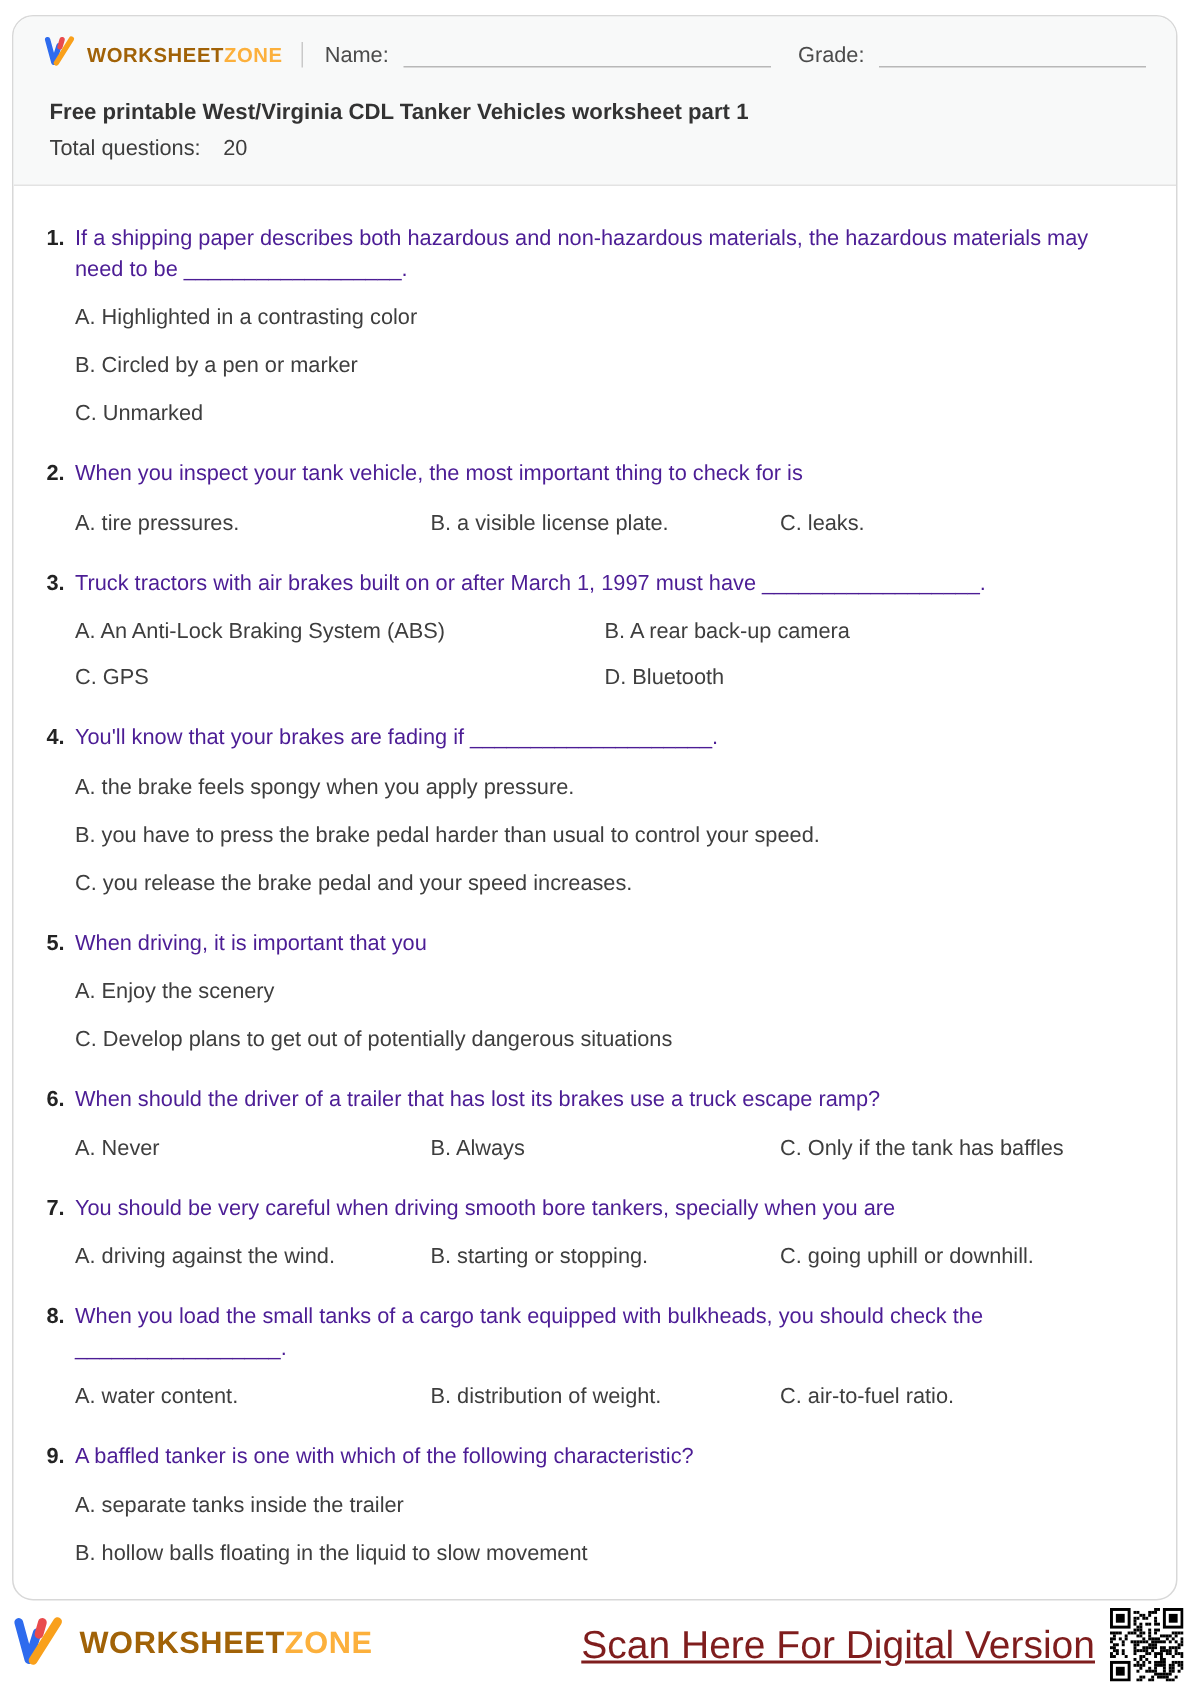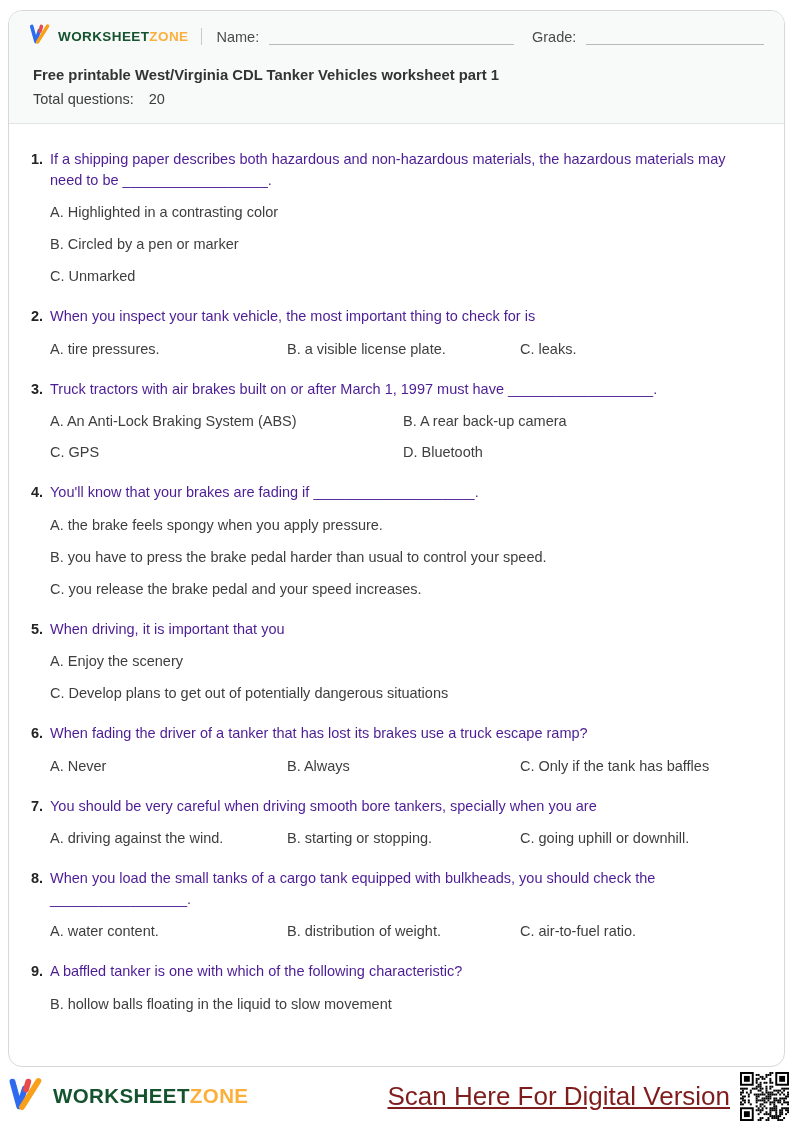--- a/index.html
+++ b/index.html
@@ -15,21 +15,21 @@
     background:#ffffff; border:1.5px solid #d8d8d8; border-radius:14px;
     overflow:hidden;
   }
   .header-section {
     background:#f8f9f9; border-bottom:1px solid #e3e3e3;
     padding:12px 20px 14px 20px;
   }
   .brand-row { display:flex; align-items:center; height:26px; }
   .brand { display:flex; align-items:center; }
   .brand-words { margin-left:7px; font-weight:bold; font-size:13.5px; letter-spacing:.4px; white-space:nowrap; }
-  .w1 { color:#14532d; }
+  .w1 { color:#a16207; }
   .w2 { color:#fcb03c; }
   .vsep { width:1px; height:17px; background:#c9c9c9; margin:0 14px 0 13px; }
   .field { display:flex; align-items:flex-end; font-size:14.5px; color:#4b4b4b; }
   .field-name { flex:1; }
   .field-grade { width:232px; margin-left:18px; }
   .write-line { flex:1; border-bottom:1px solid #b8b8b8; height:18px; margin-left:10px; }
   .title { margin:17px 0 0 4px; font-size:14.8px; font-weight:bold; color:#333333; line-height:18px; }
   .total-row { margin:7px 0 2px 4px; font-size:14.5px; color:#3d3d3d; }
   .total-value { margin-left:15px; }
   
@@ -145,21 +145,21 @@
         <div class="opts stack">
           <div class="opt">A. Enjoy the scenery</div>
           <div class="opt">C. Develop plans to get out of potentially dangerous situations</div>
         </div>
       </div>
     </section>
 
     <section class="question">
       <span class="qnum">6.</span>
       <div class="qbody">
-        <p class="qtext">When fading the driver of a tanker that has lost its brakes use a truck escape ramp?</p>
+        <p class="qtext">When should the driver of a trailer that has lost its brakes use a truck escape ramp?</p>
         <div class="opts cols3">
           <div class="opt">A. Never</div>
           <div class="opt">B. Always</div>
           <div class="opt">C. Only if the tank has baffles</div>
         </div>
       </div>
     </section>
 
     <section class="question">
       <span class="qnum">7.</span>
@@ -183,20 +183,21 @@
           <div class="opt">C. air-to-fuel ratio.</div>
         </div>
       </div>
     </section>
 
     <section class="question">
       <span class="qnum">9.</span>
       <div class="qbody">
         <p class="qtext">A baffled tanker is one with which of the following characteristic?</p>
         <div class="opts stack">
+          <div class="opt">A. separate tanks inside the trailer</div>
           <div class="opt">B. hollow balls floating in the liquid to slow movement</div>
         </div>
       </div>
     </section>
 
   </div>
 </div>
 
 <div class="footer">
   <div class="footer-brand">

